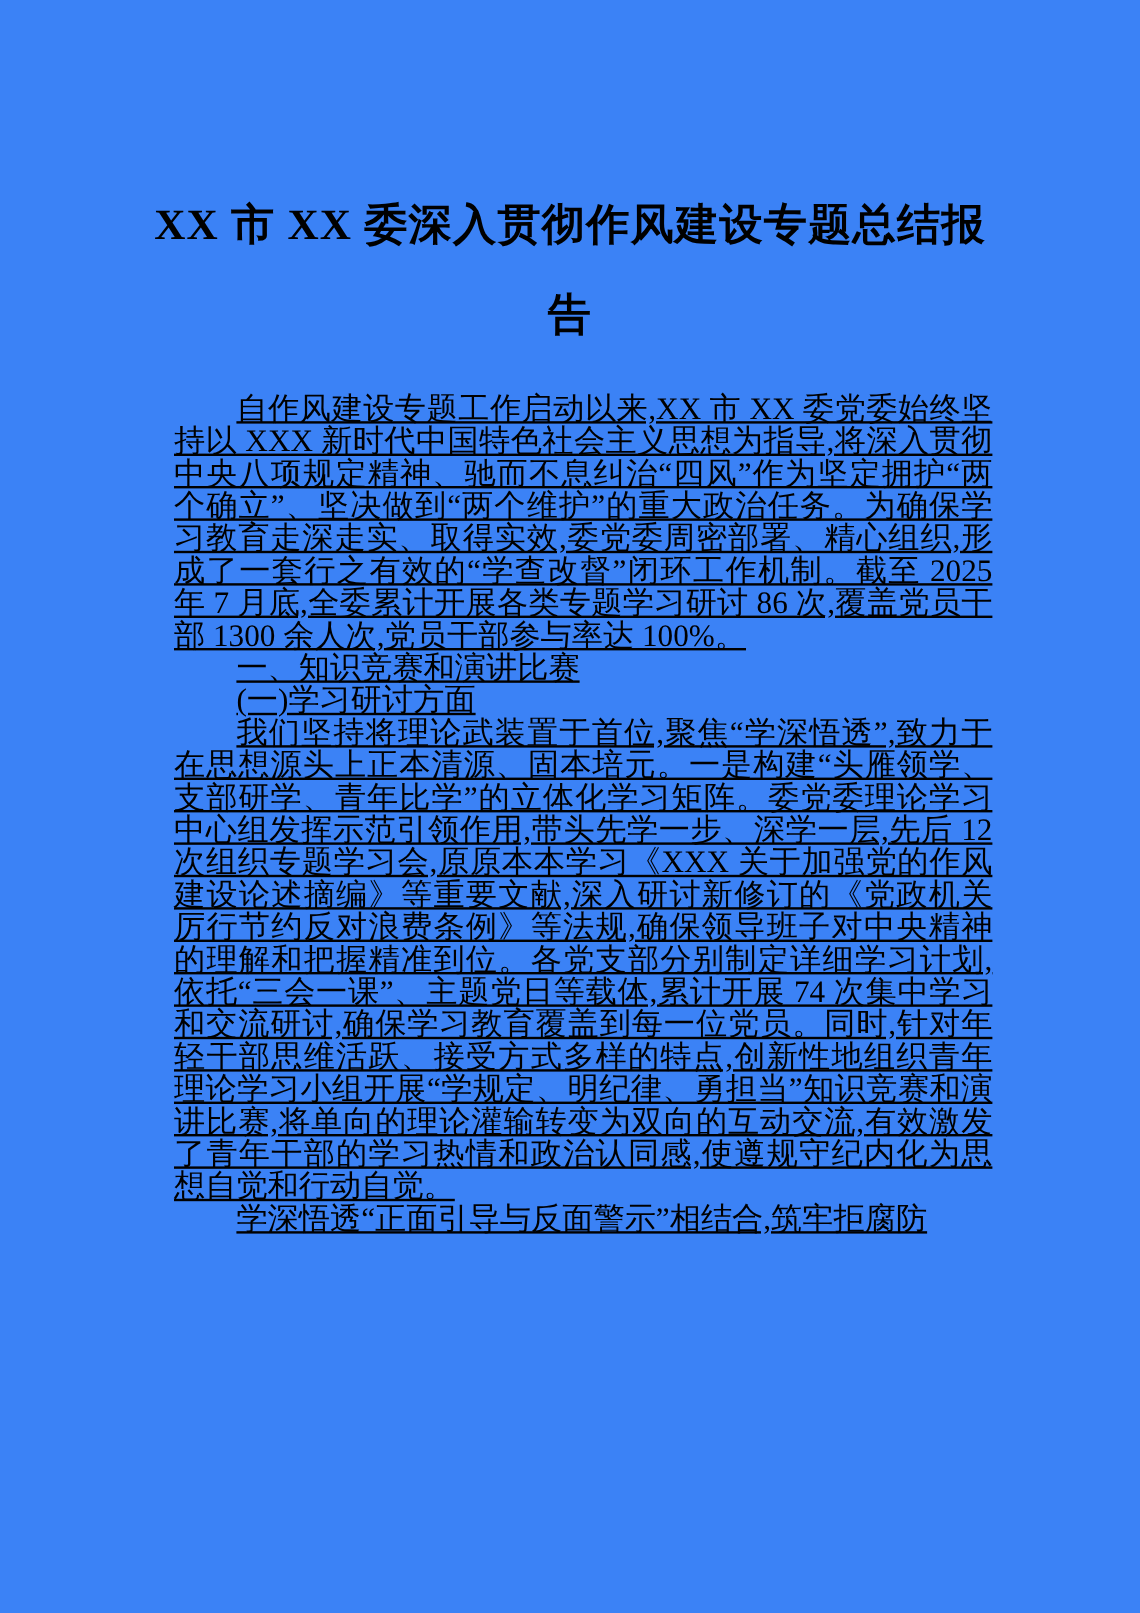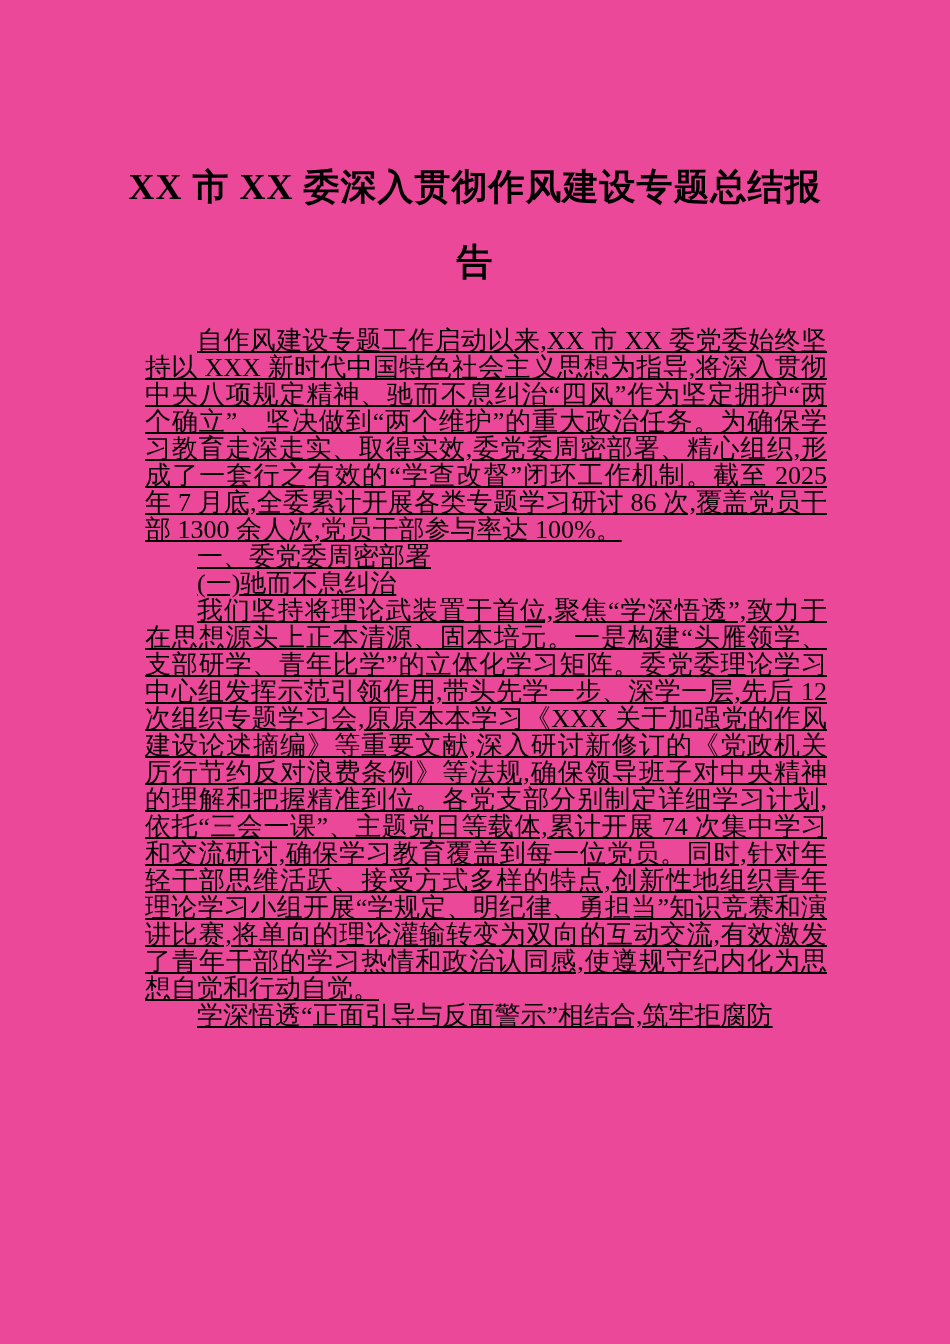--- a/index.html
+++ b/index.html
@@ -4,21 +4,21 @@
 <style>
   html, body {
     margin: 0;
     padding: 0;
     background: #ffffff;
   }
   .page {
     position: relative;
     width: 950px;
     height: 1344px;
-    background: #ec4899;
+    background: #3b82f6;
     color: #000000;
     overflow: hidden;
     font-family: "Liberation Serif", "DejaVu Serif", serif;
   }
   .doc-title {
     margin: 150px 95px 0 95px;
     font-size: 36px;
     font-weight: 700;
     line-height: 75px;
     text-align: center;
@@ -47,19 +47,19 @@
 
 <div class="page">
 
   <h1 class="doc-title">
     <span class="title-line">XX 市 XX 委深入贯彻作风建设专题总结报</span>
     <span class="title-line">告</span>
   </h1>
 
   <div class="doc-body">
     <p class="para">自作风建设专题工作启动以来,XX 市 XX 委党委始终坚持以 XXX 新时代中国特色社会主义思想为指导,将深入贯彻中央八项规定精神、驰而不息纠治“四风”作为坚定拥护“两个确立”、坚决做到“两个维护”的重大政治任务。为确保学习教育走深走实、取得实效,委党委周密部署、精心组织,形成了一套行之有效的“学查改督”闭环工作机制。截至 2025 年 7 月底,全委累计开展各类专题学习研讨 86 次,覆盖党员干部 1300 余人次,党员干部参与率达 100%。</p>
-    <p class="para">一、委党委周密部署</p>
-    <p class="para">(一)驰而不息纠治</p>
+    <p class="para">一、知识竞赛和演讲比赛</p>
+    <p class="para">(一)学习研讨方面</p>
     <p class="para">我们坚持将理论武装置于首位,聚焦“学深悟透”,致力于在思想源头上正本清源、固本培元。一是构建“头雁领学、支部研学、青年比学”的立体化学习矩阵。委党委理论学习中心组发挥示范引领作用,带头先学一步、深学一层,先后 12 次组织专题学习会,原原本本学习《XXX 关于加强党的作风建设论述摘编》等重要文献,深入研讨新修订的《党政机关厉行节约反对浪费条例》等法规,确保领导班子对中央精神的理解和把握精准到位。各党支部分别制定详细学习计划,依托“三会一课”、主题党日等载体,累计开展 74 次集中学习和交流研讨,确保学习教育覆盖到每一位党员。同时,针对年轻干部思维活跃、接受方式多样的特点,创新性地组织青年理论学习小组开展“学规定、明纪律、勇担当”知识竞赛和演讲比赛,将单向的理论灌输转变为双向的互动交流,有效激发了青年干部的学习热情和政治认同感,使遵规守纪内化为思想自觉和行动自觉。</p>
     <p class="para">学深悟透“正面引导与反面警示”相结合,筑牢拒腐防</p>
   </div>
 
 </div>
 
 </body></html>

